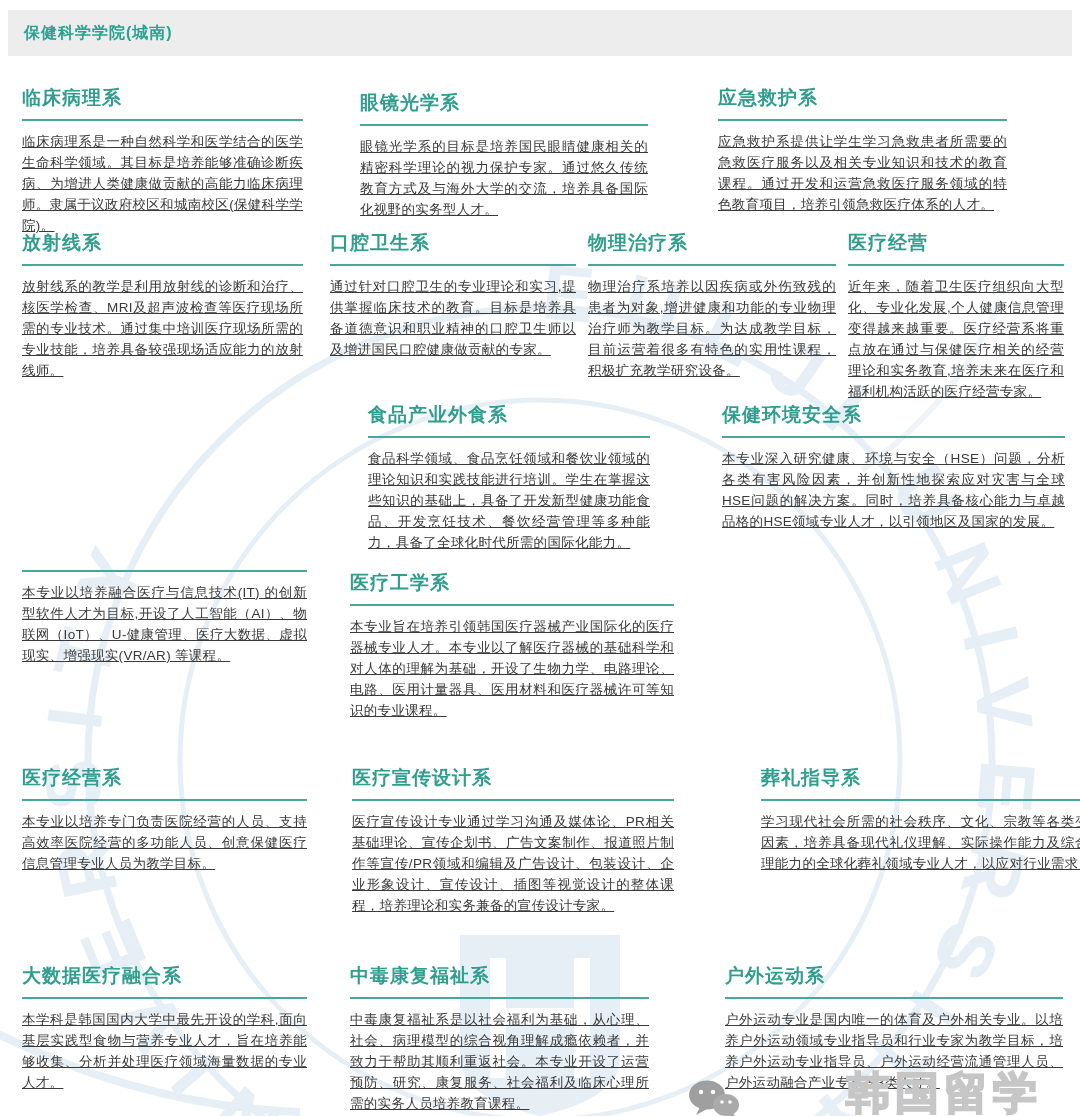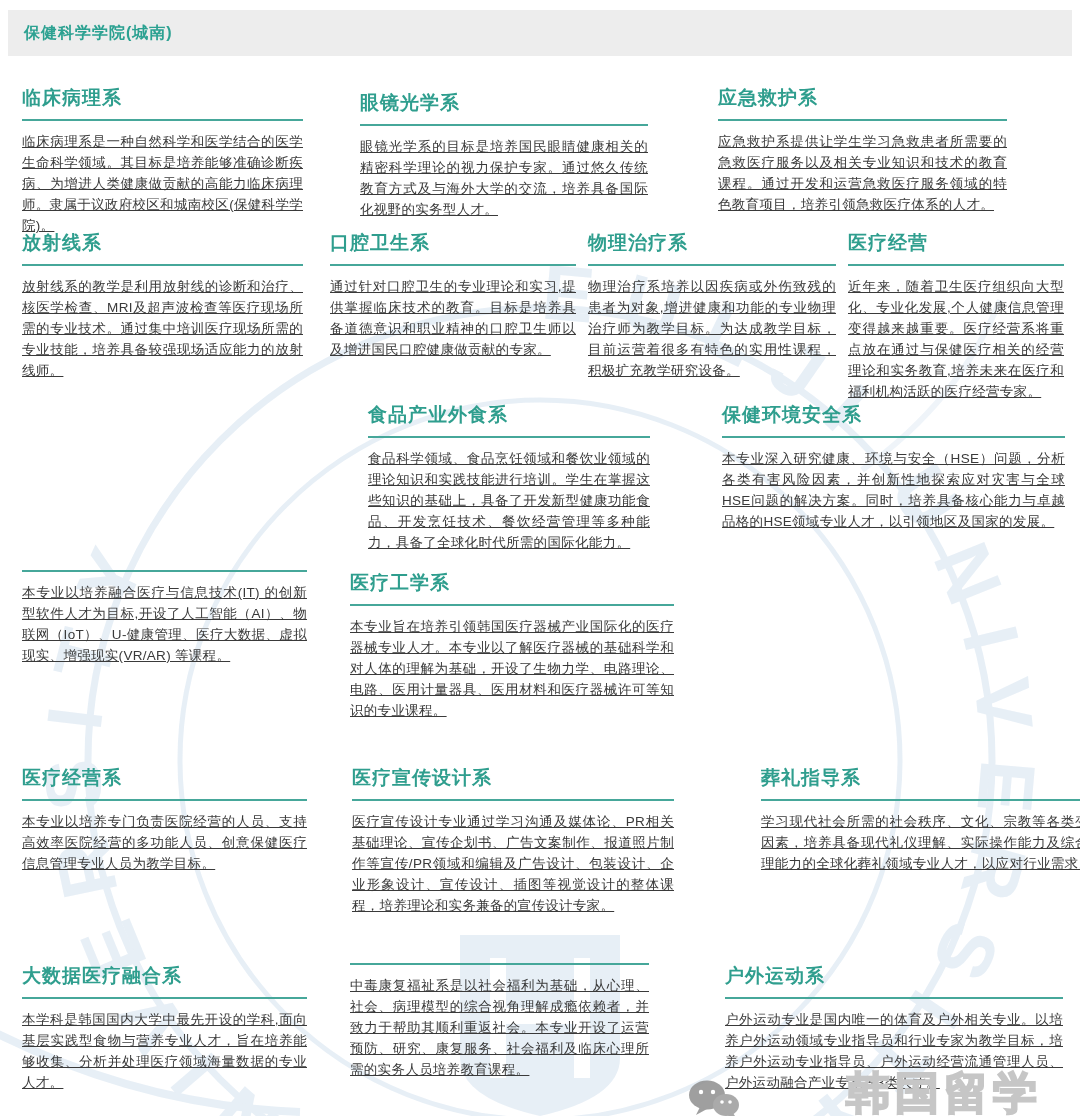--- a/index.html
+++ b/index.html
@@ -166,20 +166,21 @@
     <p class="dept-body">学习现代社会所需的社会秩序、文化、宗教等各类变化因素，培养具备现代礼仪理解、实际操作能力及综合管理能力的全球化葬礼领域专业人才，以应对行业需求。</p>
   </section>
 
   <section class="card s16">
     <h2 class="dept-title">大数据医疗融合系</h2>
     <div class="rule"></div>
     <p class="dept-body">本学科是韩国国内大学中最先开设的学科,面向基层实践型食物与营养专业人才，旨在培养能够收集、分析并处理医疗领域海量数据的专业人才。</p>
   </section>
 
   <section class="card s17">
+    <h2 class="dept-title">中毒康复福祉系</h2>
     <div class="rule"></div>
     <p class="dept-body">中毒康复福祉系是以社会福利为基础，从心理、社会、病理模型的综合视角理解成瘾依赖者，并致力于帮助其顺利重返社会。本专业开设了运营预防、研究、康复服务、社会福利及临床心理所需的实务人员培养教育课程。</p>
   </section>
 
   <section class="card s18">
     <h2 class="dept-title">户外运动系</h2>
     <div class="rule"></div>
     <p class="dept-body">户外运动专业是国内唯一的体育及户外相关专业。以培养户外运动领域专业指导员和行业专家为教学目标，培养户外运动专业指导员、户外运动经营流通管理人员、户外运动融合产业专家等3类人才。</p>
   </section>
 

